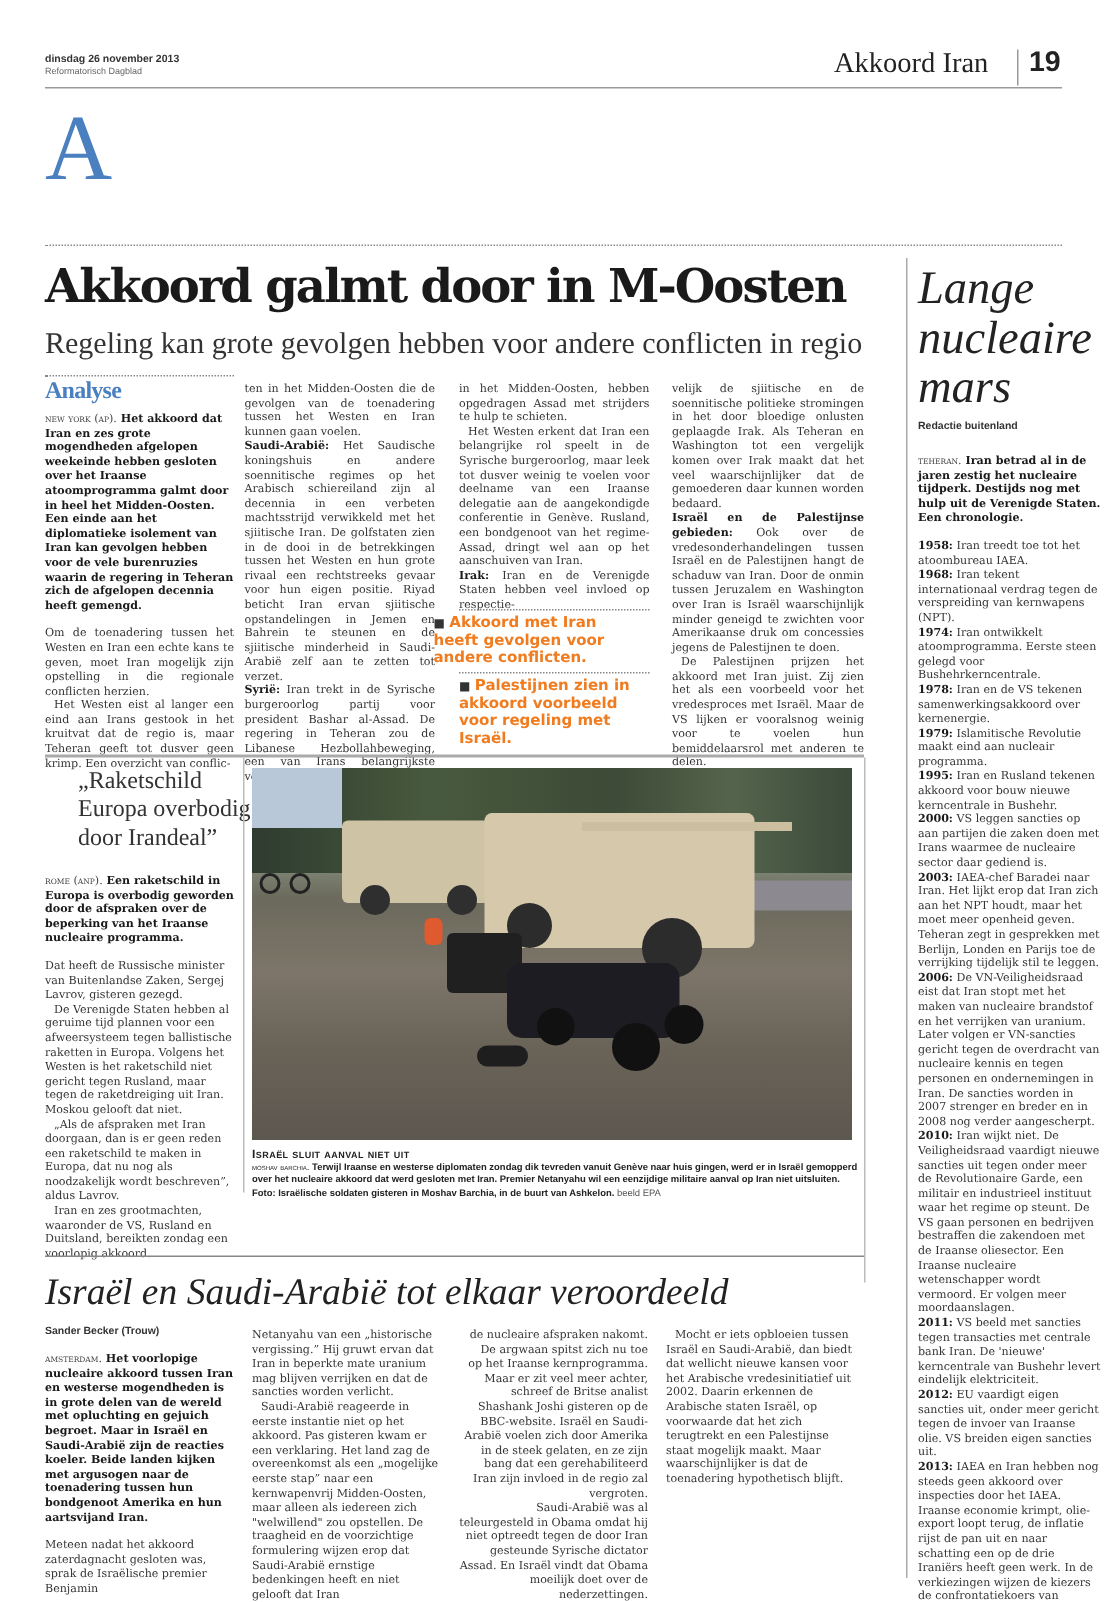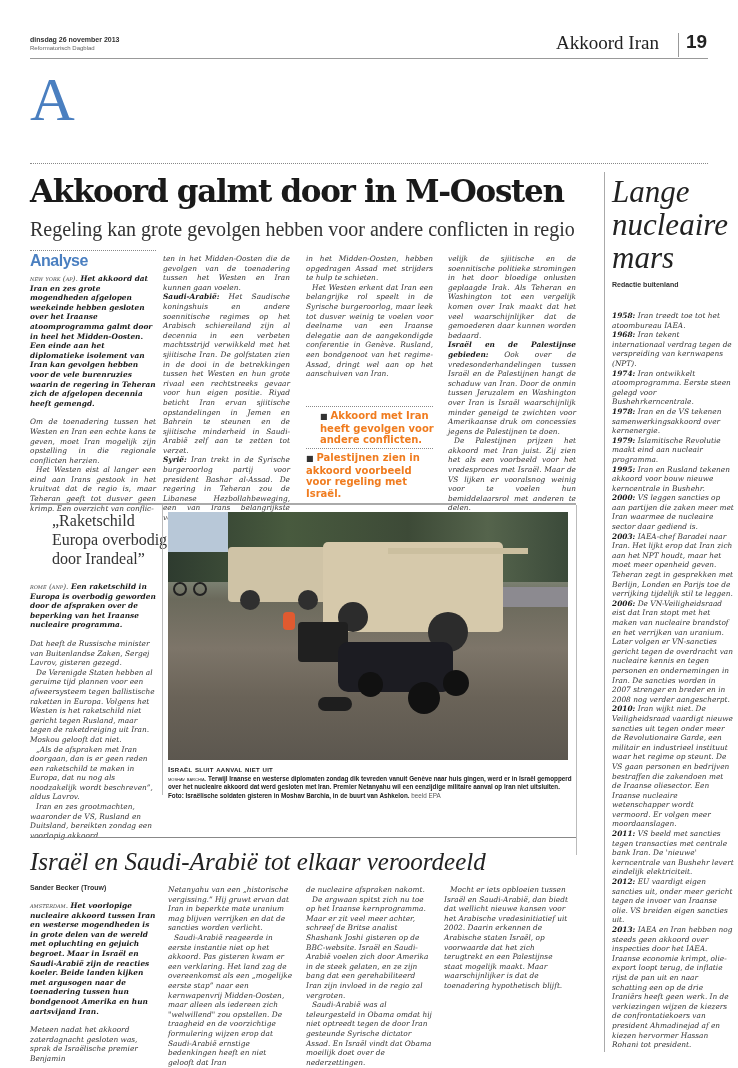--- a/index.html
+++ b/index.html
@@ -18,23 +18,23 @@
   
   .intro { left: 30px; top: 72px; width: 510px; color: #4a7fc0; font-family: "Liberation Serif", serif; font-size: 15.5px; line-height: 18px; }
   .dropcap { float: left; font-size: 62px; line-height: 50px; margin: 2px 4px 0 0; color: #4a7fc0; font-family: "Liberation Serif", serif; }
   .dotted { border-top: 1px dotted #888; height: 0; }
 
   
   .headline { left: 30px; top: 173px; font-family: "DejaVu Serif", serif; font-weight: bold; font-size: 31px; letter-spacing: -1.3px; color: #1a1a1a; white-space: nowrap; }
   .subhead { left: 30px; top: 218px; font-family: "Liberation Serif", serif; font-size: 20px; color: #333; white-space: nowrap; }
   .vsep { left: 604px; width: 1px; background: #aaa; }
 
-  .analyse { left: 30px; top: 252px; font-family: Liberation Sans, sans-serif; font-weight: bold; color: #4a7fc0; font-size: 16px; letter-spacing: -0.5px; }
-
-  .col { font-family: "DejaVu Serif", serif; font-size: 7.4px; line-height: 9.6px; color: #333; text-align: justify; font-style: italic; }
+  .analyse { left: 30px; top: 252px; font-family: Liberation Serif, serif; font-weight: bold; color: #4a7fc0; font-size: 16px; letter-spacing: -0.5px; }
+
+  .col { font-family: "DejaVu Serif", serif; font-size: 7.4px; line-height: 9.6px; color: #333; text-align: justify; }
   .col p { margin: 0; }
   .col .indent { text-indent: 6px; }
   .col b { color: #1a1a1a; }
   .lead { font-weight: bold; color: #1a1a1a; text-align: left; }
   .dateline { font-variant: small-caps; font-weight: normal; color: #444; margin-top: 40px; }
   .gap { height: 9px; }
 
   .pull { font-family: "DejaVu Sans", sans-serif; font-weight: bold; color: #f07c1f; font-size: 10px; line-height: 11.5px; }
   .pull .sq { color: #333; font-size: 8px; margin-right: 3px; }
 
@@ -93,47 +93,49 @@
 
 <div class="abs col" style="left:163px; top:254px; width:127px;">
   <p>ten in het Midden-Oosten die de gevolgen van de toenadering tussen het Westen en Iran kunnen gaan voelen.</p>
   <p><b>Saudi-Arabië:</b> <span>Het Saudische koningshuis en andere soennitische regimes op het Arabisch schiereiland zijn al decennia in een verbeten machtsstrijd verwikkeld met het sjiitische Iran. De golfstaten zien in de dooi in de betrekkingen tussen het Westen en hun grote rivaal een rechtstreeks gevaar voor hun eigen positie. Riyad beticht Iran ervan sjiitische opstandelingen in Jemen en Bahrein te steunen en de sjiitische minderheid in Saudi-Arabië zelf aan te zetten tot verzet.</span></p>
   <p><b>Syrië:</b> <span>Iran trekt in de Syrische burgeroorlog partij voor president Bashar al-Assad. De regering in Teheran zou de Libanese Hezbollahbeweging, een van Irans belangrijkste vooruitgeschoven pionnen</span></p>
 </div>
 
 <div class="abs col" style="left:306px; top:254px; width:127px;">
   <p>in het Midden-Oosten, hebben opgedragen Assad met strijders te hulp te schieten.</p>
   <p class="indent">Het Westen erkent dat Iran een belangrijke rol speelt in de Syrische burgeroorlog, maar leek tot dusver weinig te voelen voor deelname van een Iraanse delegatie aan de aangekondigde conferentie in Genève. Rusland, een bondgenoot van het regime-Assad, dringt wel aan op het aanschuiven van Iran.</p>
+  <p><b>Irak:</b> <span>Iran en de Verenigde Staten hebben veel invloed op respectie-</span></p>
 </div>
 
 <div class="abs dotted" style="left:306px; top:406px; width:127px;"></div>
-<div class="abs pull" style="left:320px; top:410px; width:127px;"><span class="sq">■</span><span>Akkoord met Iran heeft gevolgen voor andere conflicten.</span></div>
+<div class="abs pull" style="left:289px; top:410px; width:127px;"><span class="sq">■</span><span>Akkoord met Iran heeft gevolgen voor andere conflicten.</span></div>
 <div class="abs dotted" style="left:306px; top:448px; width:127px;"></div>
 <div class="abs pull" style="left:306px; top:452px; width:127px;"><span class="sq">■</span><span>Palestijnen zien in akkoord voorbeeld voor regeling met Israël.</span></div>
 
 <div class="abs col" style="left:448px; top:254px; width:128px;">
   <p>velijk de sjiitische en de soennitische politieke stromingen in het door bloedige onlusten geplaagde Irak. Als Teheran en Washington tot een vergelijk komen over Irak maakt dat het veel waarschijnlijker dat de gemoederen daar kunnen worden bedaard.</p>
   <p><b>Israël en de Palestijnse gebieden:</b> <span>Ook over de vredesonderhandelingen tussen Israël en de Palestijnen hangt de schaduw van Iran. Door de onmin tussen Jeruzalem en Washington over Iran is Israël waarschijnlijk minder geneigd te zwichten voor Amerikaanse druk om concessies jegens de Palestijnen te doen.</span></p>
   <p class="indent">De Palestijnen prijzen het akkoord met Iran juist. Zij zien het als een voorbeeld voor het vredesproces met Israël. Maar de VS lijken er vooralsnog weinig voor te voelen hun bemiddelaarsrol met anderen te delen.</p>
 </div>
 
 <div class="abs" style="left:30px; top:503px; width:546px; height:2px; background:#aaa;"></div>
 
 <div class="abs chron-title" style="width:122px;">Lange nucleaire mars</div>
 <div class="abs chron-author">Redactie buitenland</div>
 <div class="abs col chron">
+  <p class="lead"><span class="dateline">teheran.</span> <span>Iran betrad al in de jaren zestig het nucleaire tijdperk. Destijds nog met hulp uit de Verenigde Staten. Een chronologie.</span></p>
   <div class="gap"></div>
   <div id="chron-entries">
       <p><b>1958:</b> <span>Iran treedt toe tot het atoombureau IAEA.</span></p>
       <p><b>1968:</b> <span>Iran tekent internationaal verdrag tegen de verspreiding van kernwapens (NPT).</span></p>
       <p><b>1974:</b> <span>Iran ontwikkelt atoomprogramma. Eerste steen gelegd voor Bushehrkerncentrale.</span></p>
       <p><b>1978:</b> <span>Iran en de VS tekenen samenwerkingsakkoord over kernenergie.</span></p>
       <p><b>1979:</b> <span>Islamitische Revolutie maakt eind aan nucleair programma.</span></p>
       <p><b>1995:</b> <span>Iran en Rusland tekenen akkoord voor bouw nieuwe kerncentrale in Bushehr.</span></p>
-      <p><b>2000:</b> <span>VS leggen sancties op aan partijen die zaken meer met Iran waarmee de nucleaire sector daar gediend is.</span></p>
+      <p><b>2000:</b> <span>VS leggen sancties op aan partijen die zaken doen met Irans waarmee de nucleaire sector daar gediend is.</span></p>
       <p><b>2003:</b> <span>IAEA-chef Baradei naar Iran. Het lijkt erop dat Iran zich aan het NPT houdt, maar het moet meer openheid geven. Teheran zegt in gesprekken met Berlijn, Londen en Parijs toe de verrijking tijdelijk stil te leggen.</span></p>
       <p><b>2006:</b> <span>De VN-Veiligheidsraad eist dat Iran stopt met het maken van nucleaire brandstof en het verrijken van uranium. Later volgen er VN-sancties gericht tegen de overdracht van nucleaire kennis en tegen personen en ondernemingen in Iran. De sancties worden in 2007 strenger en breder en in 2008 nog verder aangescherpt.</span></p>
       <p><b>2010:</b> <span>Iran wijkt niet. De Veiligheidsraad vaardigt nieuwe sancties uit tegen onder meer de Revolutionaire Garde, een militair en industrieel instituut waar het regime op steunt. De VS gaan personen en bedrijven bestraffen die zakendoen met de Iraanse oliesector. Een Iraanse nucleaire wetenschapper wordt vermoord. Er volgen meer moordaanslagen.</span></p>
       <p><b>2011:</b> <span>VS beeld met sancties tegen transacties met centrale bank Iran. De 'nieuwe' kerncentrale van Bushehr levert eindelijk elektriciteit.</span></p>
       <p><b>2012:</b> <span>EU vaardigt eigen sancties uit, onder meer gericht tegen de invoer van Iraanse olie. VS breiden eigen sancties uit.</span></p>
       <p><b>2013:</b> <span>IAEA en Iran hebben nog steeds geen akkoord over inspecties door het IAEA. Iraanse economie krimpt, olie-export loopt terug, de inflatie rijst de pan uit en naar schatting een op de drie Iraniërs heeft geen werk. In de verkiezingen wijzen de kiezers de confrontatiekoers van president Ahmadinejad af en kiezen hervormer Hassan Rohani tot president.</span></p>
     </div>
 </div>
 
 <div class="abs rk-title" style="width:126px;">„Raketschild Europa overbodig door Irandeal”</div>
@@ -189,20 +191,20 @@
 
 <div class="abs col" style="left:30px; top:901px; width:126px; text-align:left;">
   <p class="lead"><span class="dateline">amsterdam.</span> <span>Het voorlopige nucleaire akkoord tussen Iran en westerse mogendheden is in grote delen van de wereld met opluchting en gejuich begroet. Maar in Israël en Saudi-Arabië zijn de reacties koeler. Beide landen kijken met argusogen naar de toenadering tussen hun bondgenoot Amerika en hun aartsvijand Iran.</span></p>
   <div class="gap"></div>
   <p>Meteen nadat het akkoord zaterdagnacht gesloten was, sprak de Israëlische premier Benjamin</p>
 </div>
 <div class="abs col" style="left:168px; top:885px; width:126px; text-align:left;">
   <p>Netanyahu van een „historische vergissing.” Hij gruwt ervan dat Iran in beperkte mate uranium mag blijven verrijken en dat de sancties worden verlicht.</p>
   <p class="indent">Saudi-Arabië reageerde in eerste instantie niet op het akkoord. Pas gisteren kwam er een verklaring. Het land zag de overeenkomst als een „mogelijke eerste stap” naar een kernwapenvrij Midden-Oosten, maar alleen als iedereen zich "welwillend" zou opstellen. De traagheid en de voorzichtige formulering wijzen erop dat Saudi-Arabië ernstige bedenkingen heeft en niet gelooft dat Iran</p>
 </div>
-<div class="abs col" style="left:306px; top:885px; width:126px; text-align:left;">
+<div class="abs col" style="left:306px; top:885px; width:126px; text-align:right;">
   <p>de nucleaire afspraken nakomt.</p>
   <p class="indent">De argwaan spitst zich nu toe op het Iraanse kernprogramma. Maar er zit veel meer achter, schreef de Britse analist Shashank Joshi gisteren op de BBC-website. Israël en Saudi-Arabië voelen zich door Amerika in de steek gelaten, en ze zijn bang dat een gerehabiliteerd Iran zijn invloed in de regio zal vergroten.</p>
   <p class="indent">Saudi-Arabië was al teleurgesteld in Obama omdat hij niet optreedt tegen de door Iran gesteunde Syrische dictator Assad. En Israël vindt dat Obama moeilijk doet over de nederzettingen.</p>
 </div>
 <div class="abs col" style="left:444px; top:885px; width:128px; text-align:left;">
   <p class="indent">Mocht er iets opbloeien tussen Israël en Saudi-Arabië, dan biedt dat wellicht nieuwe kansen voor het Arabische vredesinitiatief uit 2002. Daarin erkennen de Arabische staten Israël, op voorwaarde dat het zich terugtrekt en een Palestijnse staat mogelijk maakt. Maar waarschijnlijker is dat de toenadering hypothetisch blijft.</p>
 </div>
 
 </body></html>

